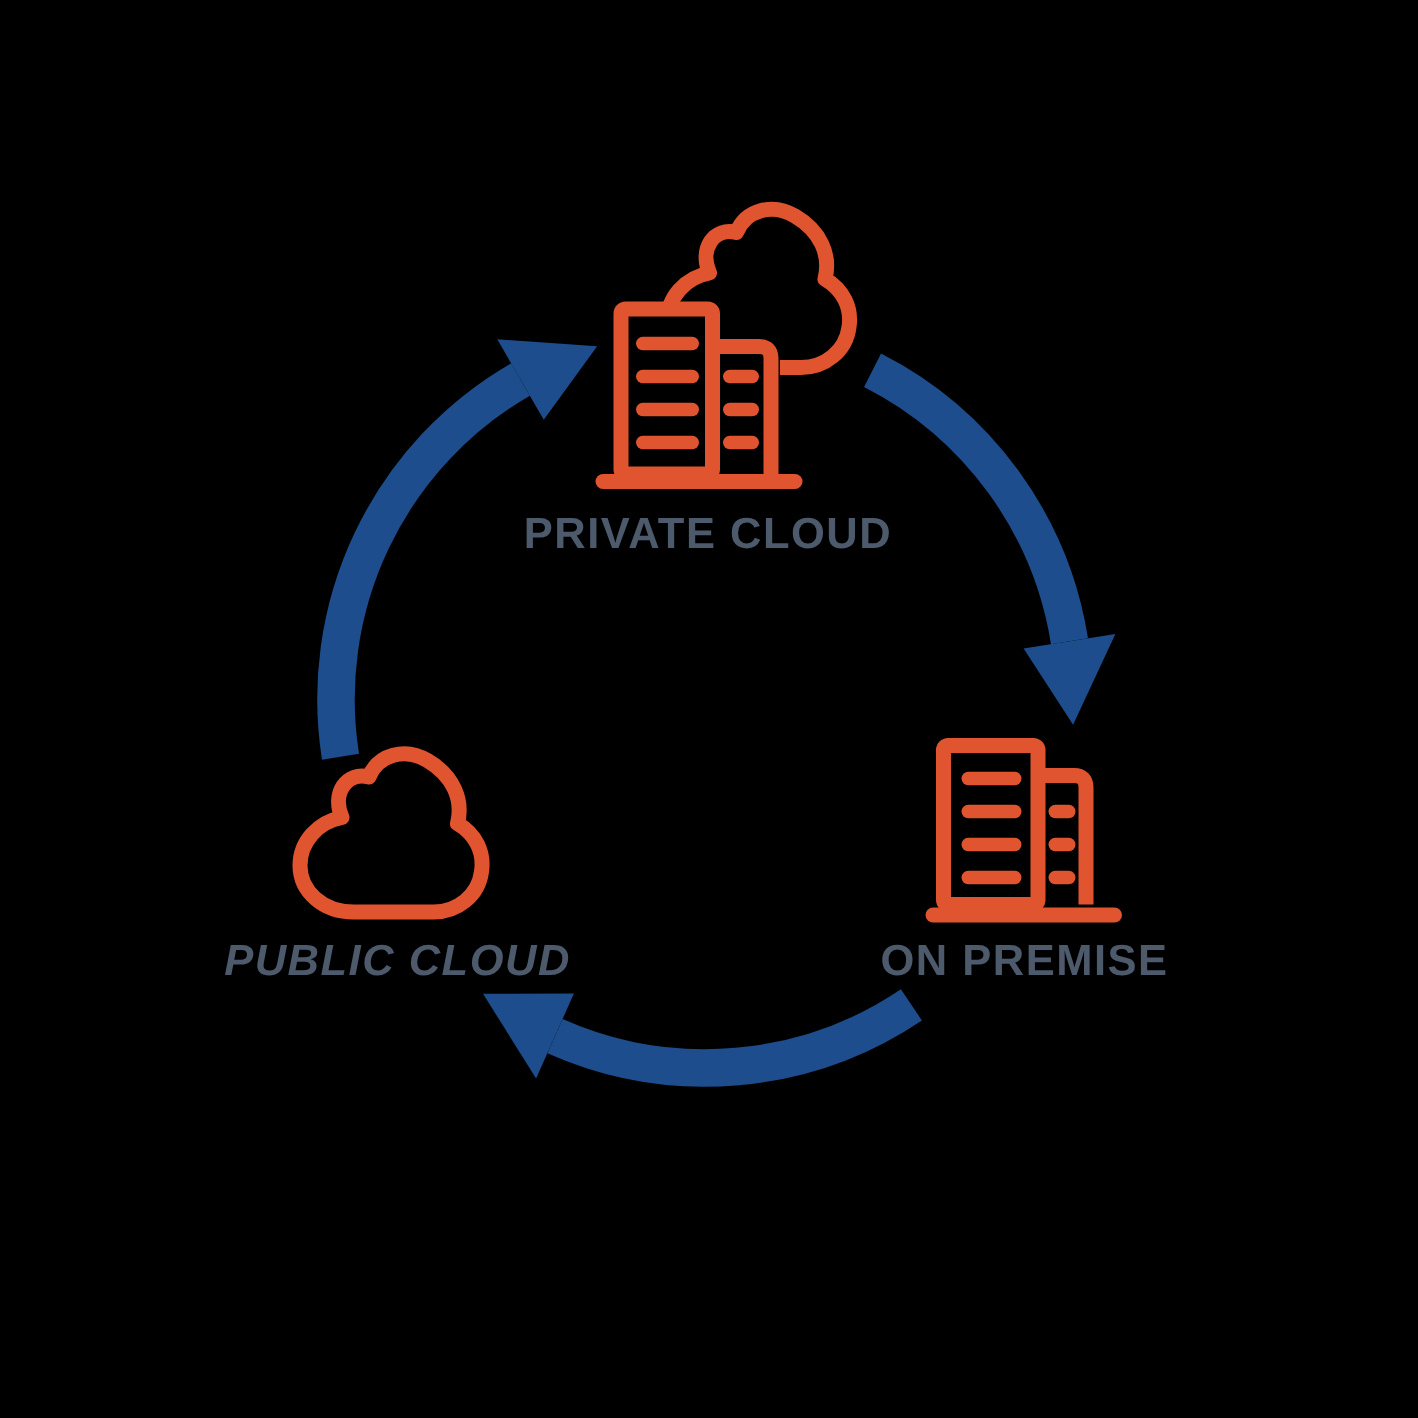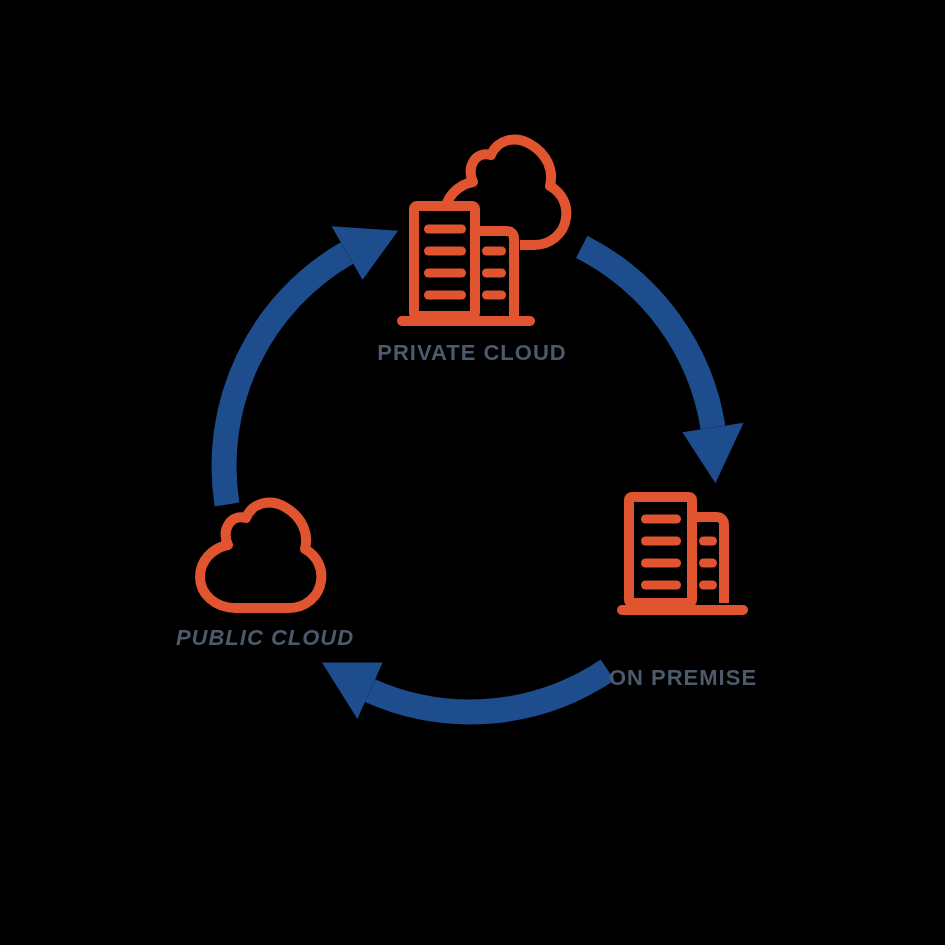--- a/index.html
+++ b/index.html
@@ -22,29 +22,29 @@
   .icon-fill{fill:var(--orange);stroke:none;}
   .mask-rect{fill:var(--bg);stroke:none;}
   .tower-front{fill:var(--bg);stroke:var(--orange);stroke-width:10;stroke-linejoin:round;}
   .arrow-arc{stroke:var(--blue);fill:none;stroke-width:25;stroke-linecap:butt;}
   .arrow-head{fill:var(--blue);stroke:none;}
   .node-label{
     position:absolute;
     width:360px;
     text-align:center;
     color:var(--slate);
-    font-size:22px;
+    font-size:29px;
     font-weight:bold;
     letter-spacing:1px;
     line-height:1.1;
     white-space:nowrap;
     user-select:none;
   }
   #label-private{left:292px;top:341px;}
-  #label-onpremise{left:503px;top:626px;margin-top:40px;}
+  #label-onpremise{left:503px;top:626px;}
   #label-public{left:85px;top:626px;font-style:italic;}
 </style>
 </head>
 <body>
 
 <div id="stage">
 
   <svg id="diagram-svg" width="945" height="945" viewBox="0 0 945 945">
 
     <g>

